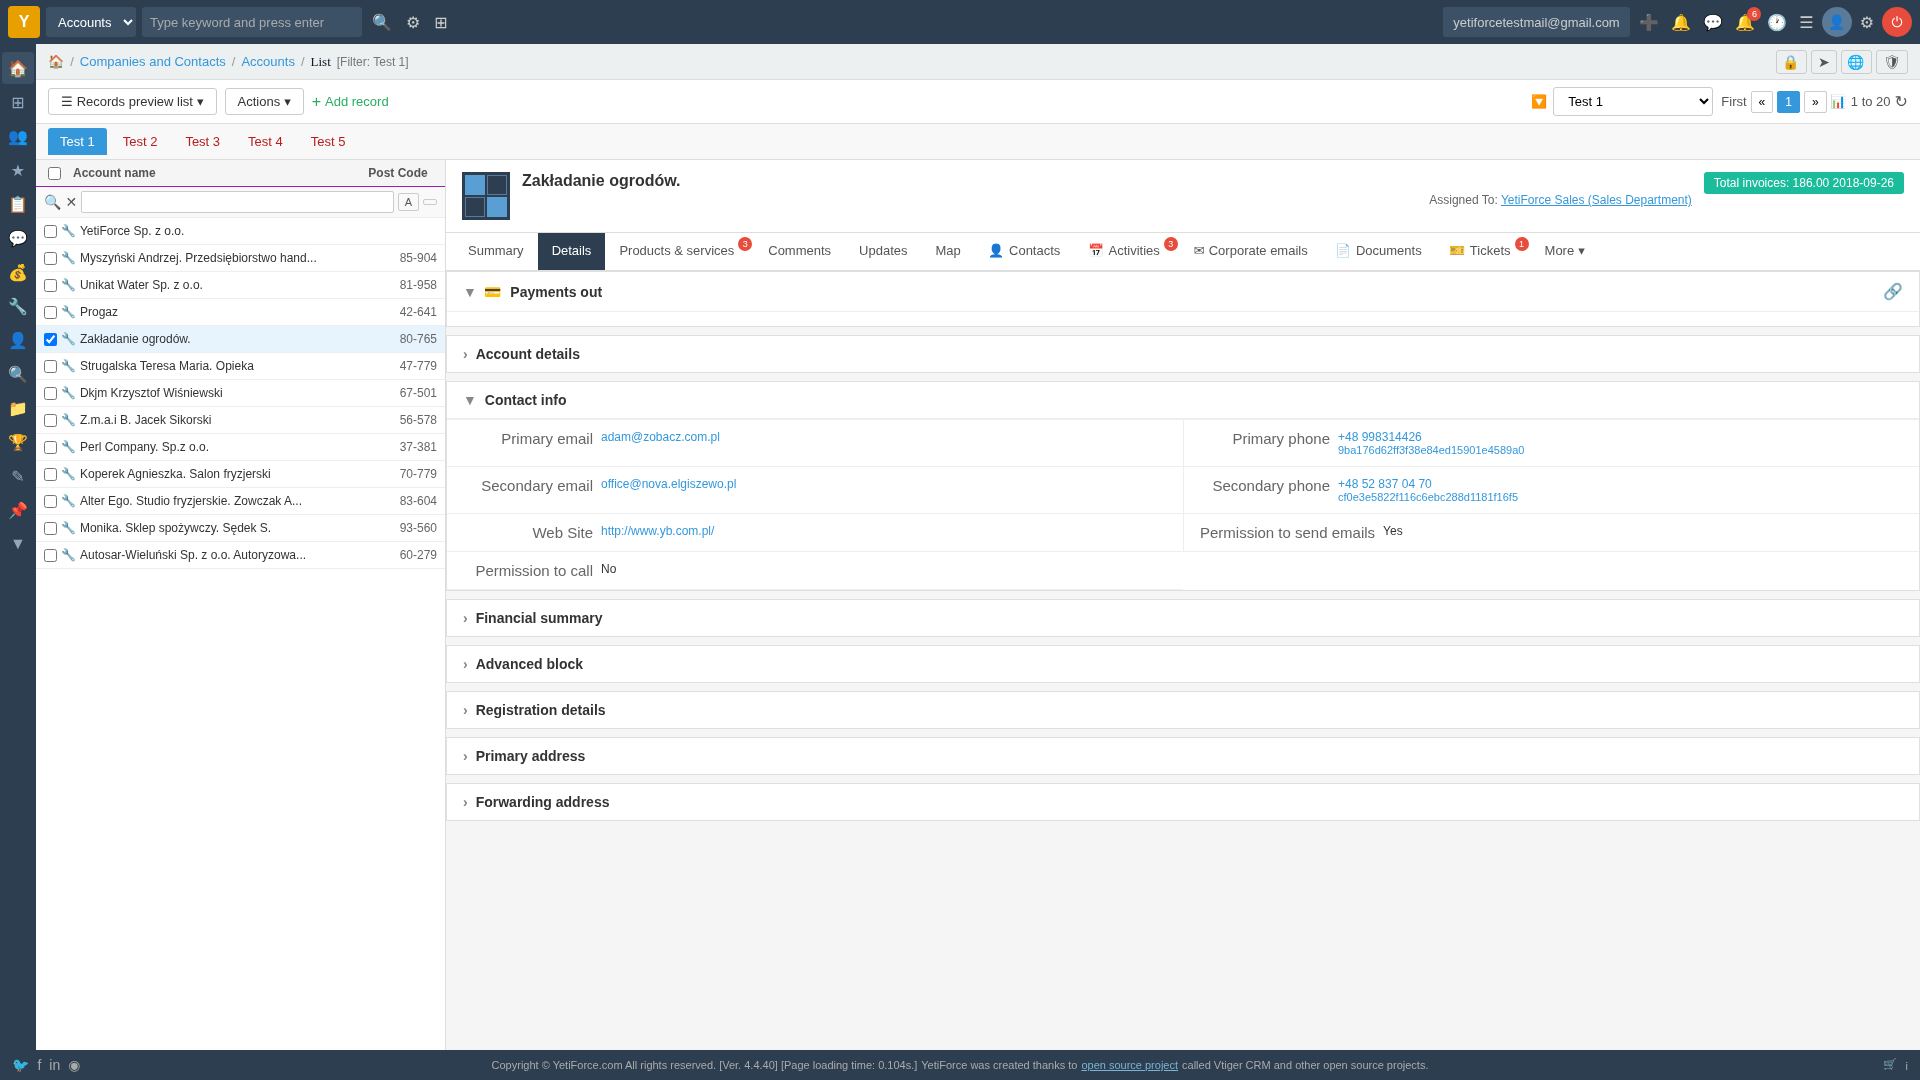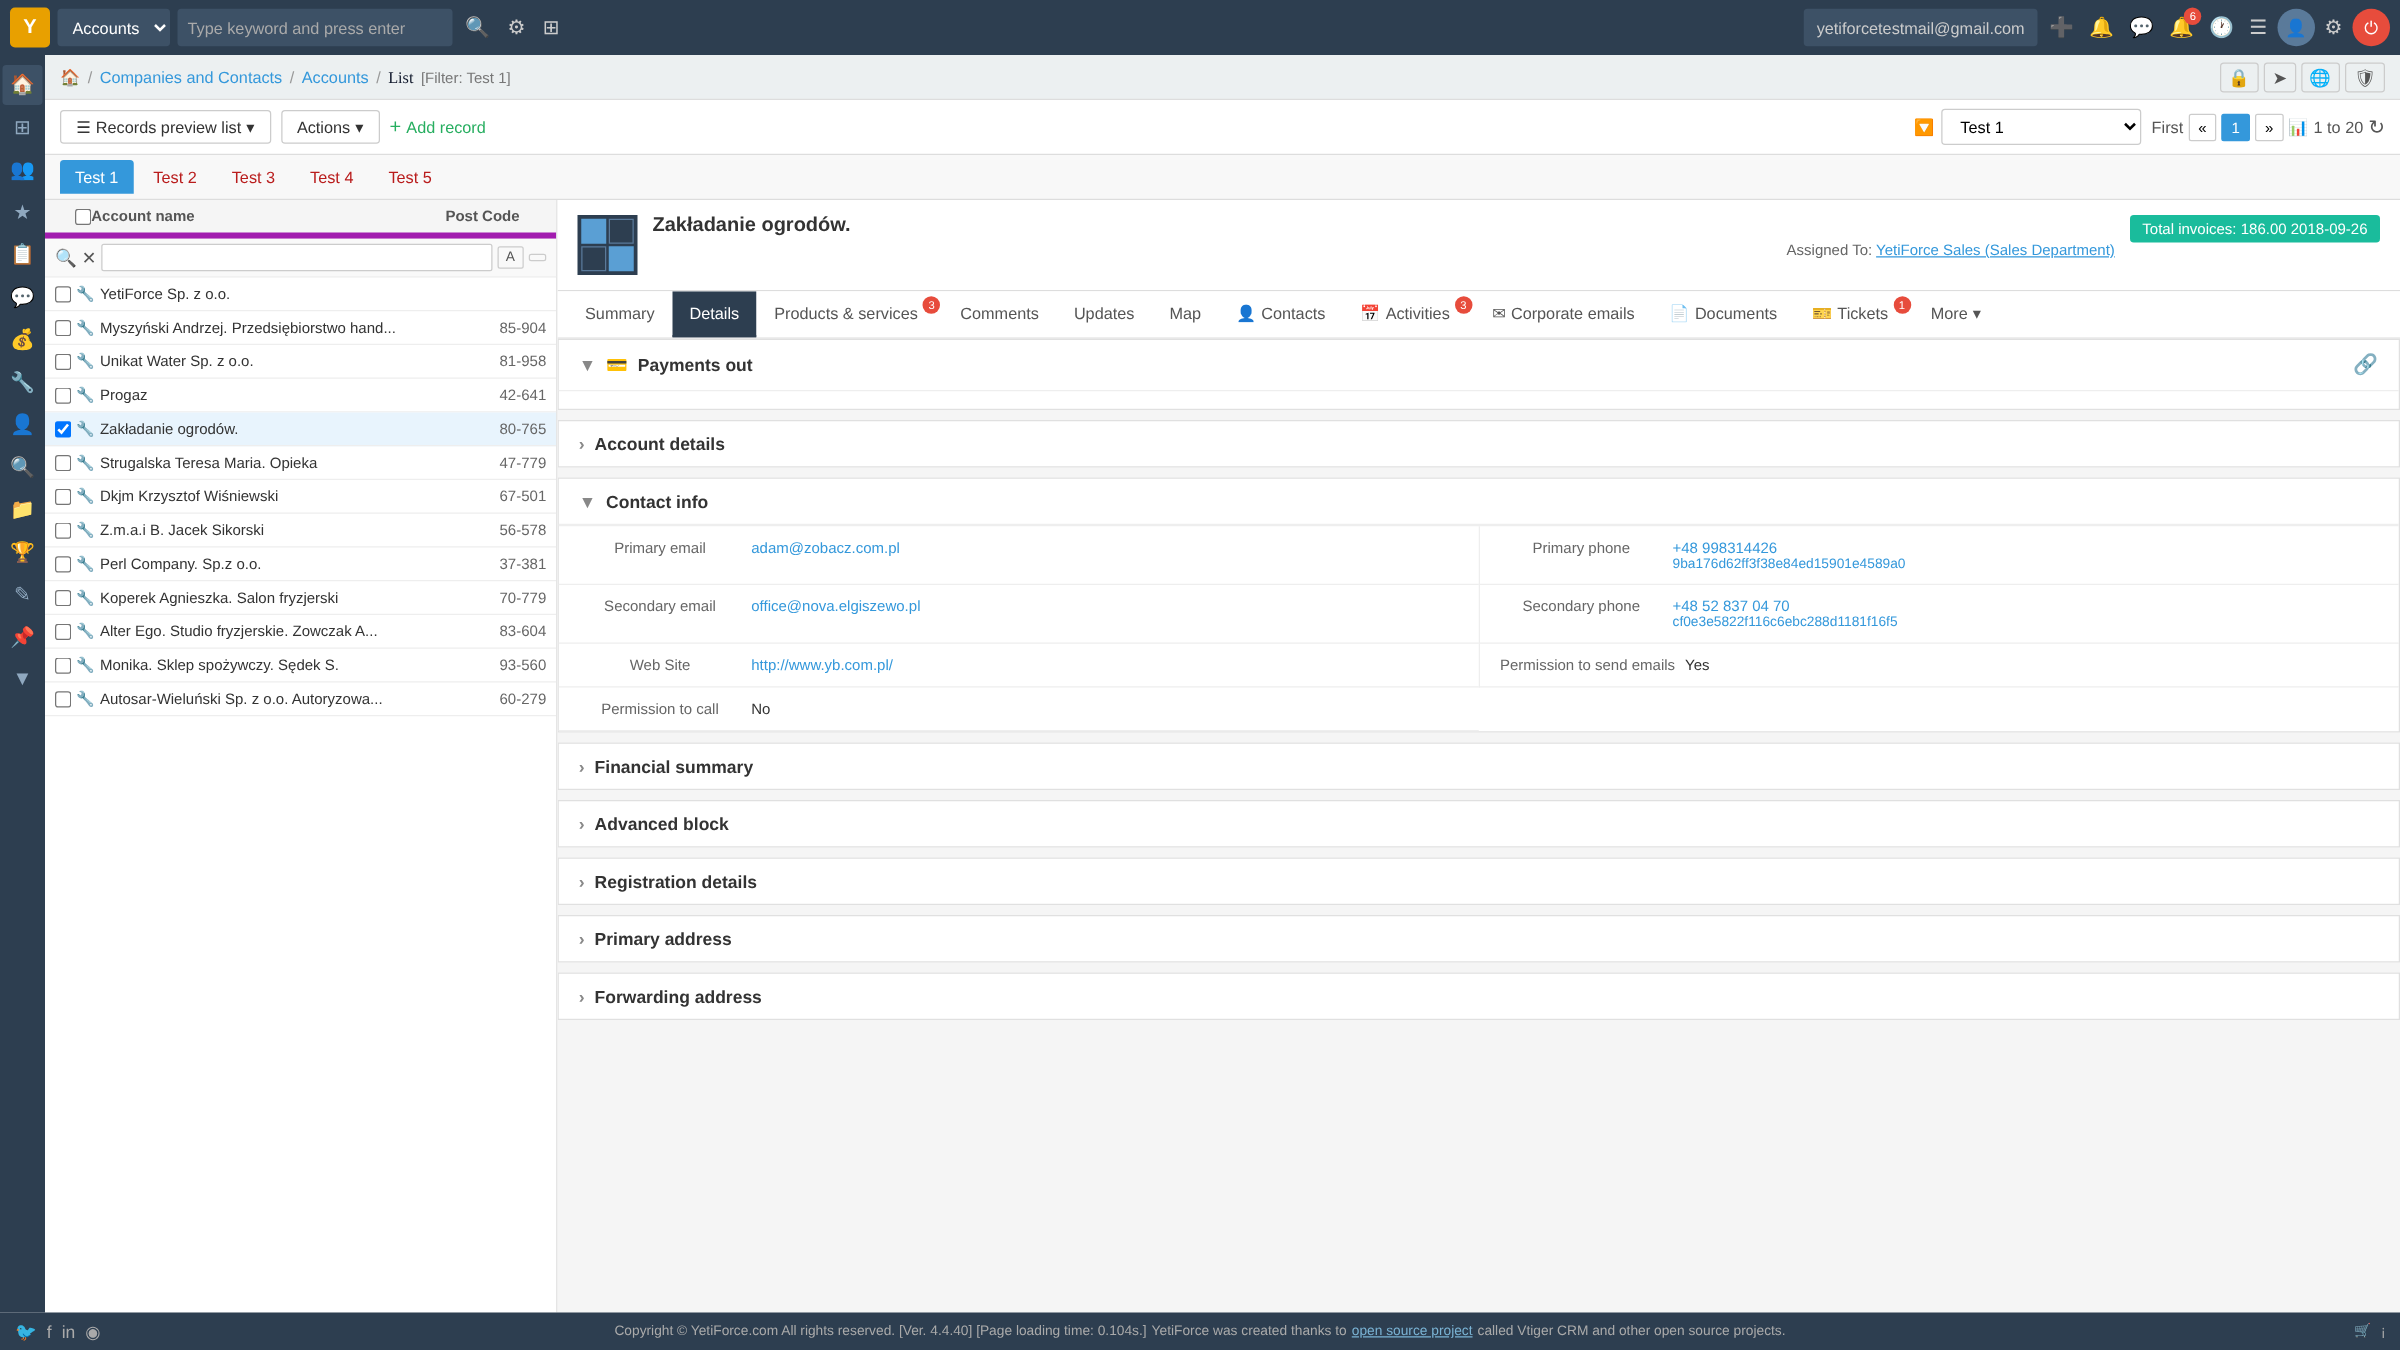--- a/index.html
+++ b/index.html
@@ -244,24 +244,24 @@
       width: 410px;
       flex-shrink: 0;
       background: white;
       border-right: 1px solid #ddd;
       overflow-y: auto;
       height: 100%;
     }
     .list-header {
       display: flex;
       align-items: center;
-      padding: 6px 24px;
+      padding: 6px 12px;
       background: #f5f5f5;
-      border-bottom: 5px solid #a21caf;
-      gap: 0;
+      border-bottom: 1px solid #a21caf;
+      gap: 12px;
     }
     .list-header input[type="checkbox"] { cursor: pointer; }
     .col-account { flex: 1; font-weight: bold; font-size: 12px; color: #555; }
     .col-postcode { width: 70px; font-weight: bold; font-size: 12px; color: #555; text-align: center; }
     .search-row {
       display: flex;
       align-items: center;
       padding: 4px 8px;
       background: #f9f9f9;
       border-bottom: 1px solid #eee;
@@ -404,21 +404,21 @@
       grid-template-columns: 1fr 1fr;
       border-top: 1px solid #eee;
     }
     .info-cell {
       padding: 10px 16px;
       border-bottom: 1px solid #eee;
       display: flex;
       gap: 8px;
     }
     .info-cell:nth-child(even) { border-left: 1px solid #eee; }
-    .info-label { color: #666; font-size: 12px; white-space: nowrap; min-width: 130px; text-align: center; }
+    .info-label { color: #666; font-size: 15px; white-space: nowrap; min-width: 130px; text-align: right; }
     .info-value { color: #333; font-size: 12px; }
     .info-value a { color: #3498db; text-decoration: none; }
     .info-value .hash-link { display: block; color: #3498db; font-size: 11px; word-break: break-all; }
 
     
     .collapsed-section {
       background: white;
       margin-bottom: 8px;
       border: 1px solid #e0e0e0;
     }

